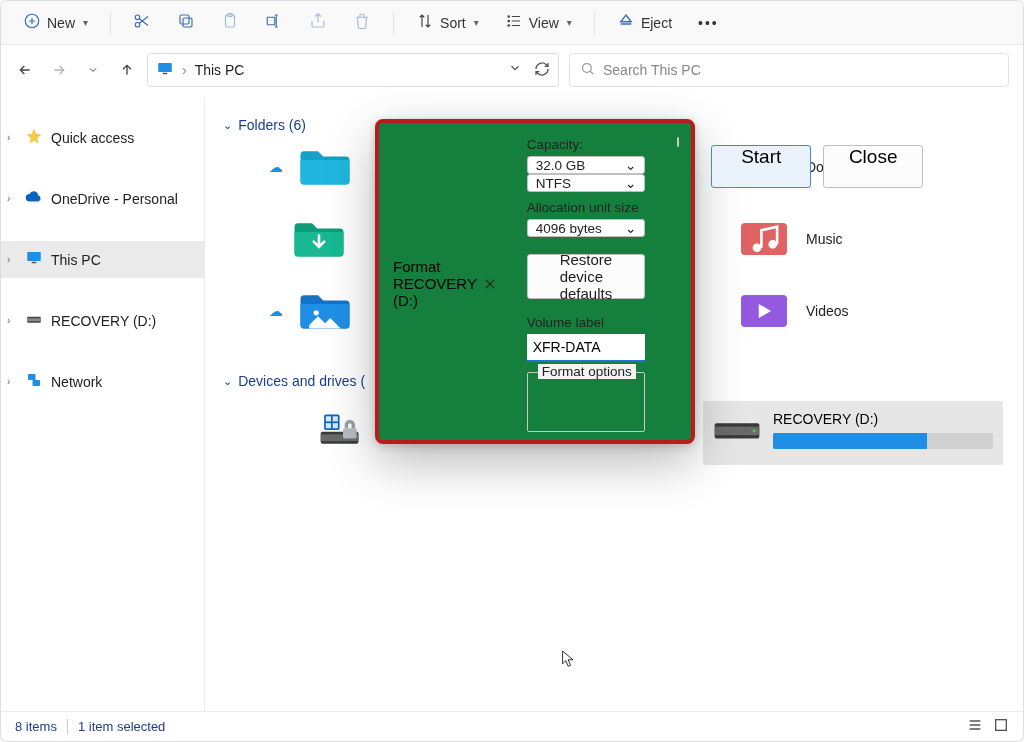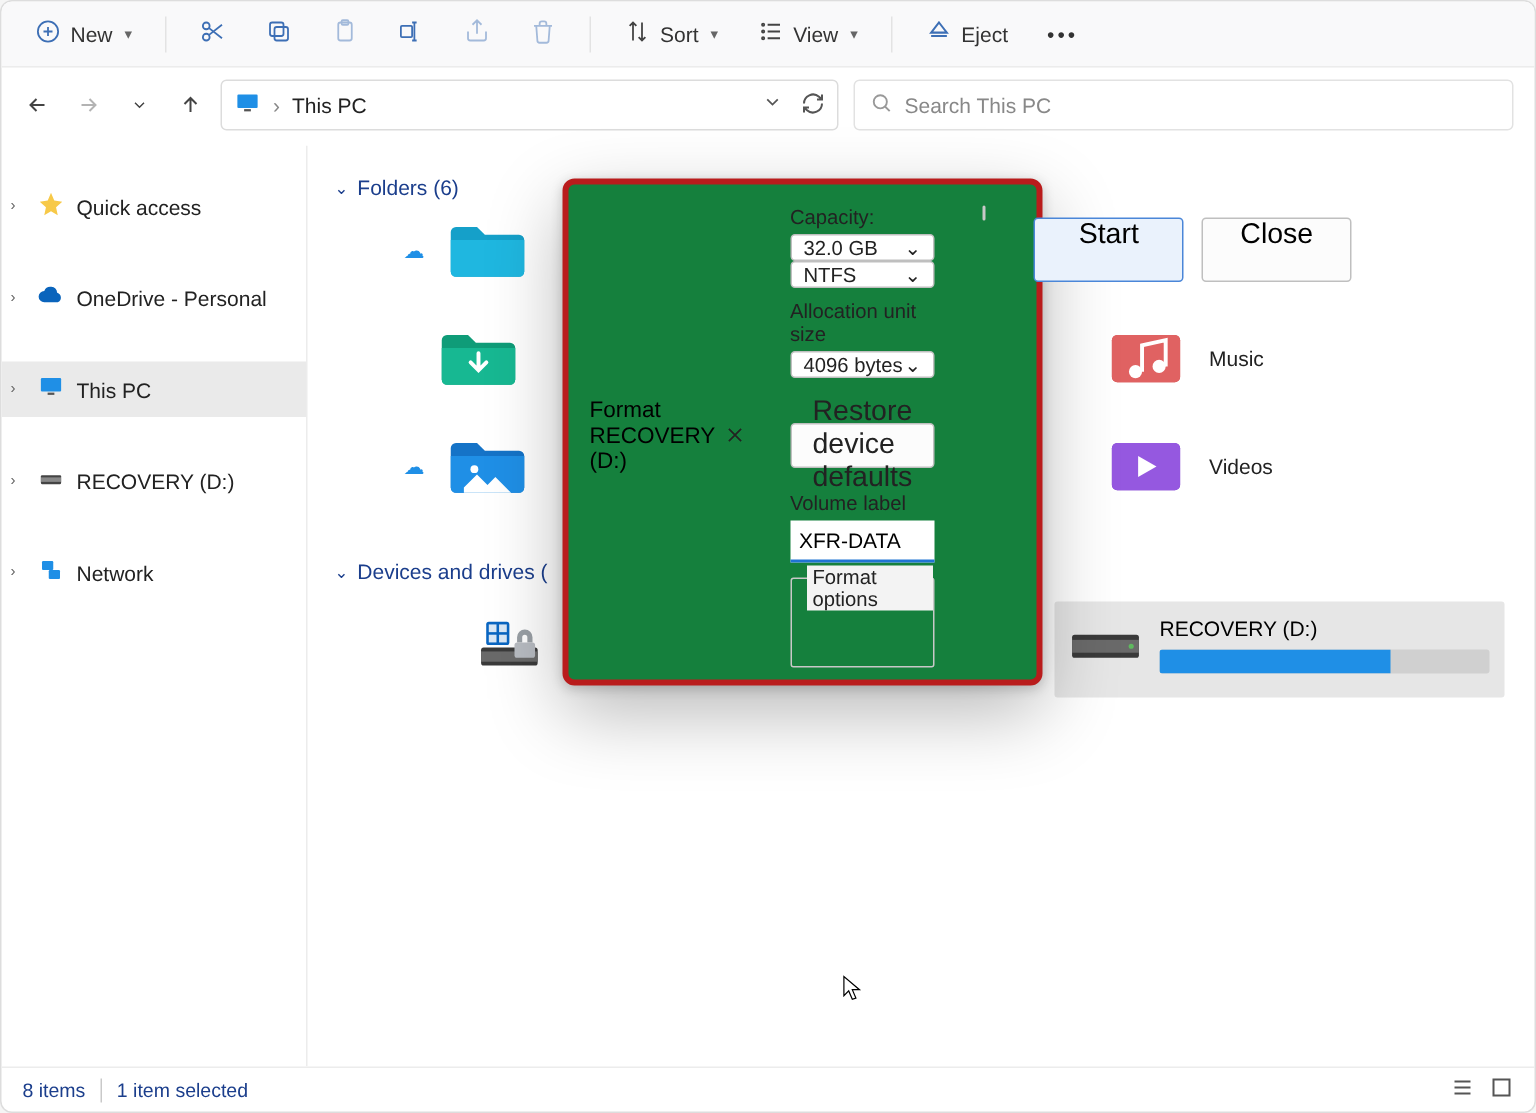--- a/index.html
+++ b/index.html
@@ -43,21 +43,21 @@
   .statusbar .div { width: 1px; height: 16px; background: #c9c9c9; }
   .statusbar .spacer { flex: 1; }
   .statusbar .viewico { color: #555; display:flex; gap:10px; }
   
   .dialog { position: absolute; left: 374px; top: 118px; width: 320px; background: #15803d; border: 4px solid #b91c1c; border-radius: 8px; box-shadow: 0 18px 50px rgba(0,0,0,.28), 0 2px 8px rgba(0,0,0,.18); display: flex; flex-direction: row; }
   .dlg-title { display: flex; align-items: center; padding: 10px 14px 6px 14px; font-size: 15px; }
   .dlg-title .x { margin-left: auto; cursor: pointer; width: 20px; height: 20px; display: flex; align-items: center; justify-content: center; }
   .dlg-body { padding: 6px 16px 8px 16px; font-size: 13.5px; color: #222; }
   .dlg-body label.cap { display: block; margin: 8px 0 4px 0; font-size: 13.5px; }
   .dlg-select { width: 100%; height: 18px; border: 1px solid #bfbfbf; border-radius: 3px; background: #fff; display: flex; align-items: center; padding: 0 8px; justify-content: space-between; font-size: 13.5px; cursor: pointer; }
-  .dlg-btn { height: 30px; border: 1px solid #bfbfbf; border-radius: 3px; background: #fcfcfc; padding: 0 14px; display: inline-flex; align-items: center; cursor: pointer; font-size: 19px; }
+  .dlg-btn { height: 45px; border: 1px solid #bfbfbf; border-radius: 3px; background: #fcfcfc; padding: 0 32px; display: inline-flex; align-items: center; cursor: pointer; font-size: 15px; }
   .dlg-input { width: 100%; height: 28px; border: none; border-bottom: 2px solid #1f74d4; background: #fff; padding: 0 6px; font-size: 14px; outline: none; }
   .fieldset { border: 1px solid #c8c8c8; border-radius: 2px; padding: 10px 12px 48px 12px; margin-top: 10px; position: relative; }
   .fieldset .legend { position: absolute; top: -9px; left: 10px; background: #f3f3f3; padding: 0 4px; font-size: 13.5px; }
   .chk { display: flex; align-items: center; gap: 8px; margin-top: 6px; }
   .chk .box { width: 17px; height: 17px; border-radius: 3px; background: #0a66c2; display: flex; align-items: center; justify-content: center; }
   .chk .box svg { width: 12px; height: 12px; }
   .progress { height: 10px; background: #ddd; border: 1px solid #c8c8c8; border-radius: 3px; margin: 14px 16px 0 16px; }
   .dlg-actions { display: flex; justify-content: flex-end; gap: 12px; padding: 22px 16px 18px 16px; }
   .dlg-actions .pbtn { width: 100px; height: 43px; border: 1px solid #bfbfbf; border-radius: 3px; background: #fcfcfc; display: flex; align-items: flex-start; justify-content: center; cursor: pointer; font-size: 19px; }
   .dlg-actions .pbtn.primary { border-color: #4a86d8; background: #eaf2fc; }

